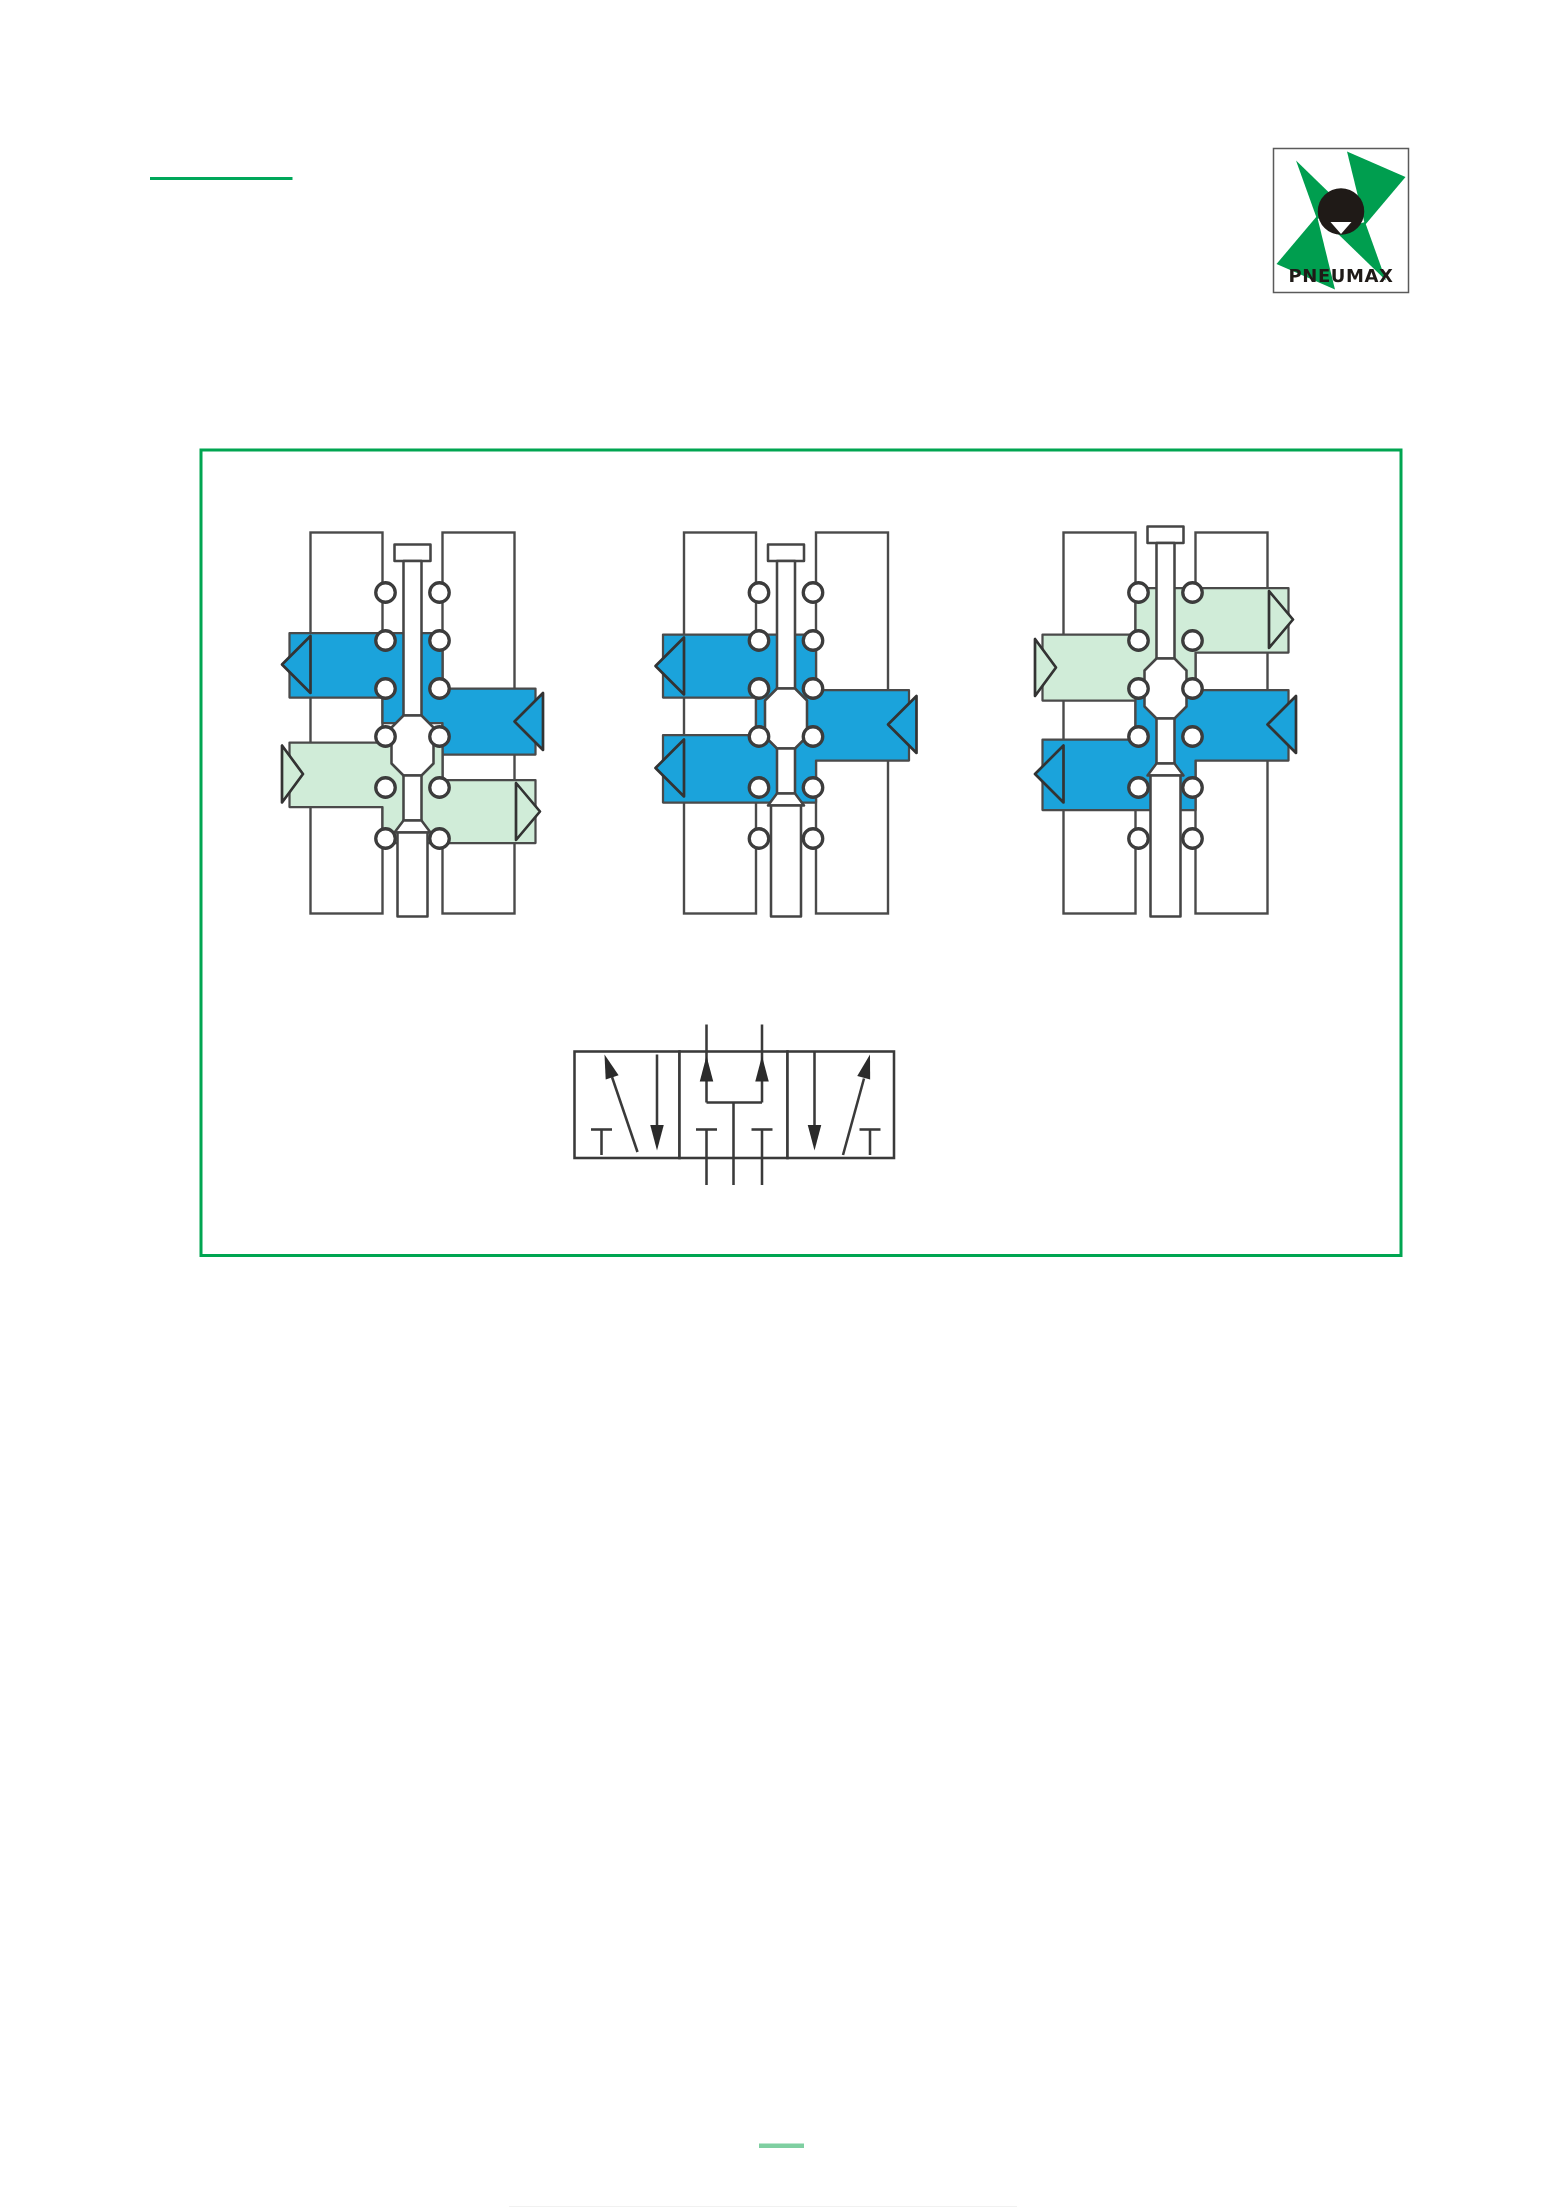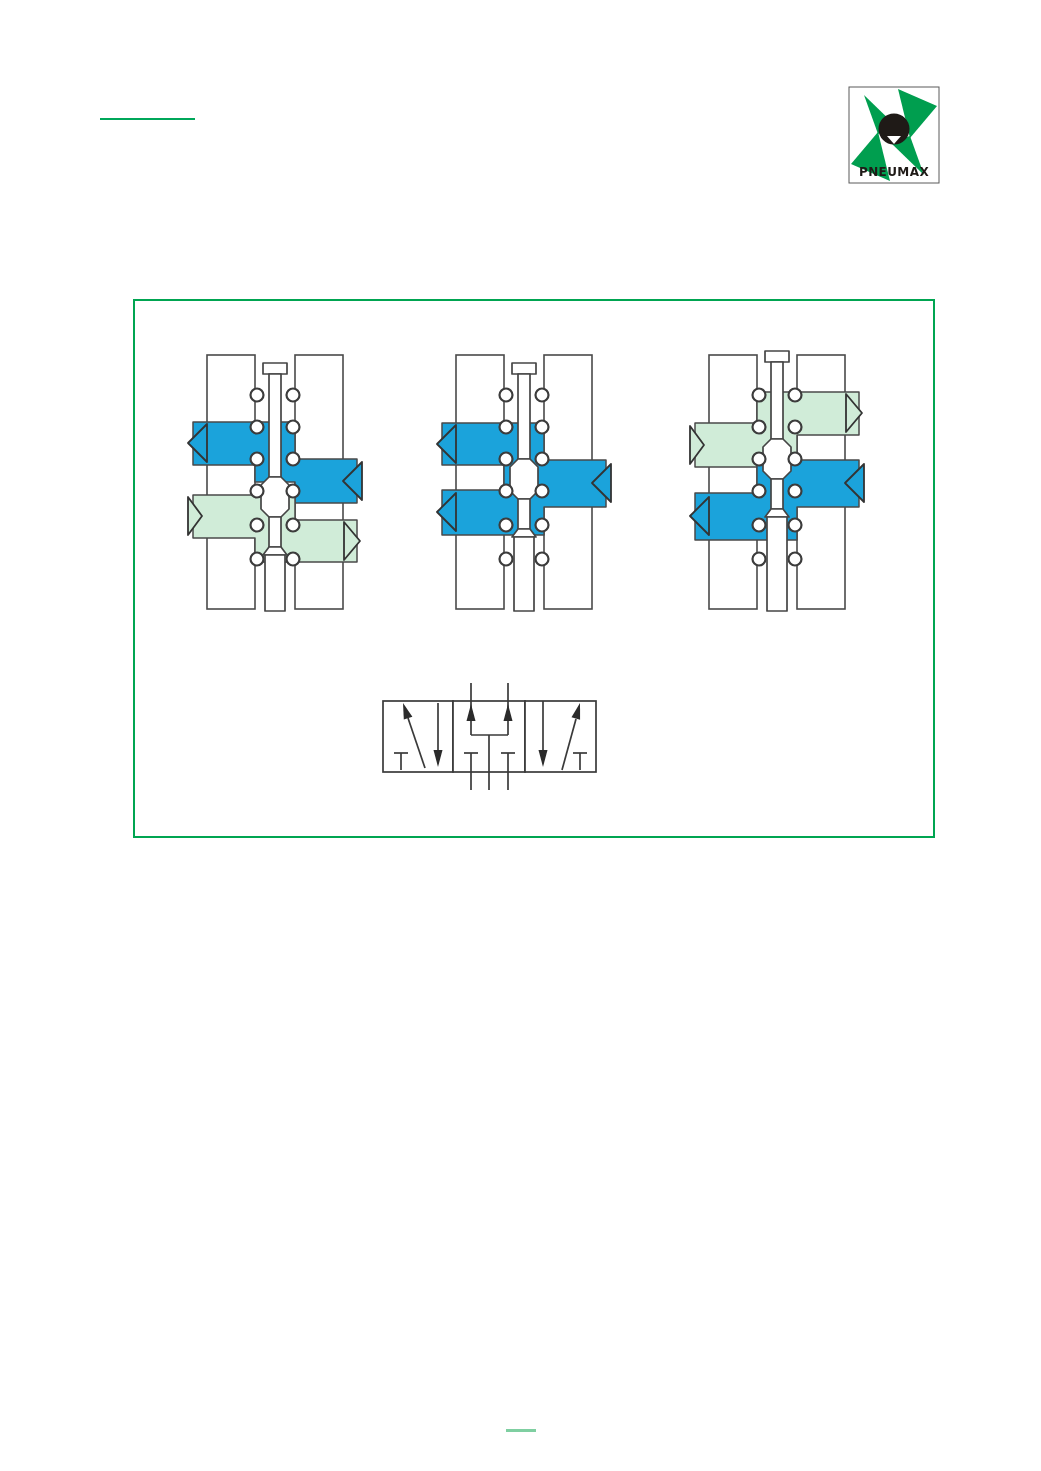--- a/index.html
+++ b/index.html
@@ -5,21 +5,21 @@
   html,body{margin:0;padding:0;background:#e8e8e8;}
   .page{
     position:relative;
     width:1041px;height:1471px;
     background:#ffffff;
     margin:0 auto;
     font-family:"DejaVu Sans","Liberation Sans",sans-serif;
     overflow:hidden;
   }
   .rule{position:absolute;}
-  .logo{position:absolute;left:848px;top:86px;width:92px;height:99px;}
+  .logo{position:absolute;left:848px;top:98px;width:92px;height:99px;}
   .panel{
     position:absolute;left:133px;top:299px;
     width:798px;height:535px;
     border:2px solid #00A551;
     background:#ffffff;
   }
   .valve{position:absolute;top:46px;width:180px;height:270px;}
   .valve svg{display:block;}
   .symbol{position:absolute;left:233px;top:359px;width:240px;height:140px;}
   .logo-text{

